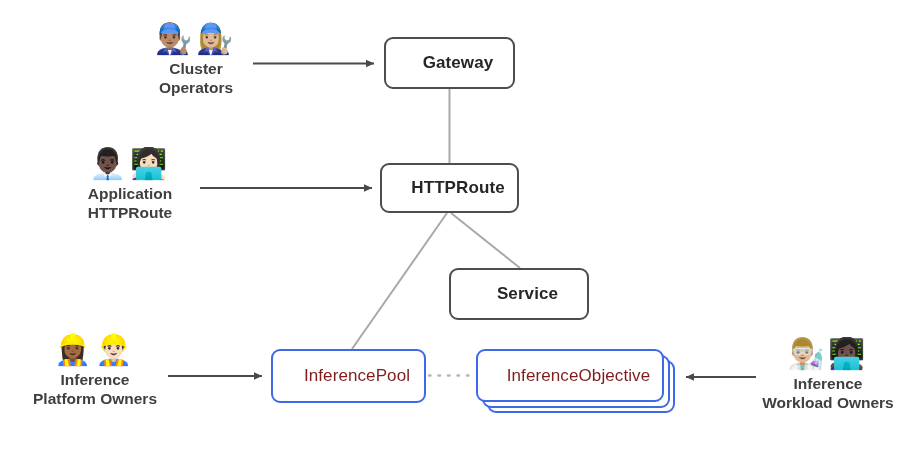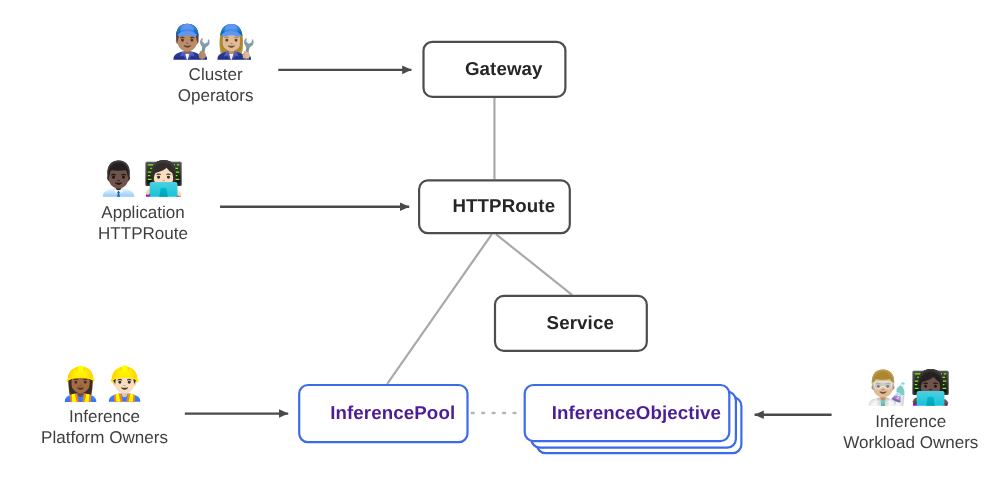--- a/index.html
+++ b/index.html
@@ -37,22 +37,22 @@
   }
   .node-gray {
     border: 2.2px solid #4d4d4d;
     color: #262626;
     font-weight: bold;
     font-size: 17px;
     letter-spacing: 0.1px;
   }
   .node-blue {
     border: 2.4px solid #3d6ae8;
-    color: #4c1d95;
-    font-weight: bold;
+    color: #7f1d1d;
+    font-weight: normal;
     font-size: 17px;
     letter-spacing: 0.1px;
   }
   .stack-shadow {
     position: absolute;
     box-sizing: border-box;
     border: 2.4px solid #3d6ae8;
     border-radius: 9px;
     background: #ffffff;
   }
@@ -68,21 +68,21 @@
     font-size: 30px;
     line-height: 34px;
     letter-spacing: 3px;
     white-space: nowrap;
   }
   .persona-label {
     margin-top: 3px;
     font-size: 15.5px;
     line-height: 19px;
     color: #3f3f3f;
-    font-weight: 400;
+    font-weight: 700;
     white-space: pre-line;
   }
 </style>
 </head>
 <body>
 
 <div id="diagram-canvas">
 
   <svg id="edge-layer" viewBox="0 0 902 457" width="902" height="457" xmlns="http://www.w3.org/2000/svg">
     <defs>

